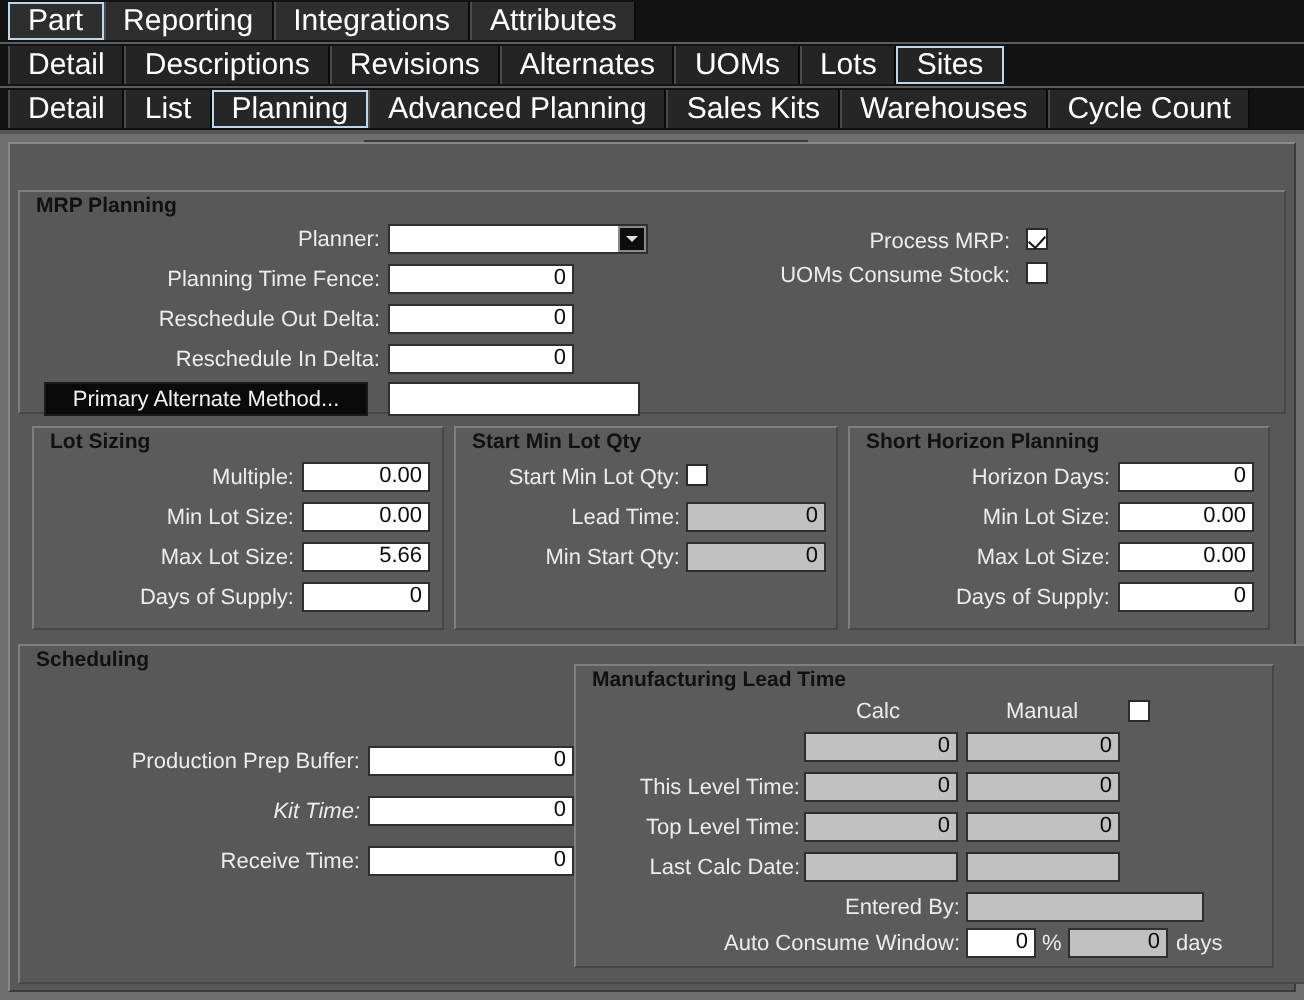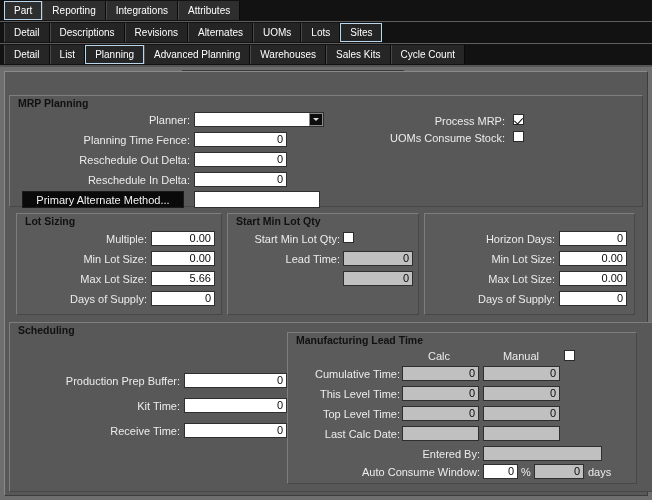--- a/index.html
+++ b/index.html
@@ -20,21 +20,21 @@
     box-sizing:border-box;
   }
   .tabstrip.row1{top:0;height:22px;border-bottom:1px solid #5d5d5d;}
   .tabstrip.row2{top:22px;height:22px;border-bottom:1px solid #5d5d5d;}
   .tabstrip.row3{top:44px;height:23px;border-bottom:2px solid #555;}
   .tabs{display:flex;align-items:stretch;height:100%;padding-left:4px;}
   .tab{
     display:flex;align-items:center;justify-content:center;
     padding:0 9px;
     color:#ffffff;
-    font-size:10px;
+    font-size:15px;
     background:#2b2b2b;
     border-left:1px solid #4a4a4a;
     border-right:1px solid #0a0a0a;
     white-space:nowrap;
     box-sizing:border-box;
     margin:1px 0;
   }
   .tabstrip.row1 .tab{background:#2e2e2e;}
   .tabstrip.row2 .tab{background:#242424;}
   .tabstrip.row3 .tab{background:#262626;}
@@ -191,24 +191,24 @@
       <div class="tab">
           <span>List</span>
         </div>
       <div class="tab active">
           <span>Planning</span>
         </div>
       <div class="tab">
           <span>Advanced Planning</span>
         </div>
       <div class="tab">
+          <span>Sales Kits</span>
+        </div>
+      <div class="tab">
           <span>Warehouses</span>
-        </div>
-      <div class="tab">
-          <span>Sales Kits</span>
         </div>
       <div class="tab">
           <span>Cycle Count</span>
         </div>
       <div class="filler"></div>
     </div>
   </div>
 
   <div class="page">
 
@@ -272,58 +272,59 @@
 
       <div class="group sub" style="left:222px;top:141px;width:192px;height:102px;">
         <div class="glabel" style="top:2px;">Start Min Lot Qty</div>
 
         <div class="lab" style="left:8px;top:19px;width:104px;">Start Min Lot Qty:</div>
         <div class="cb" style="left:115px;top:18px;"></div>
 
         <div class="lab" style="left:8px;top:39px;width:104px;">Lead Time:</div>
         <div class="fld ro" style="left:115px;top:37px;width:70px;">0</div>
 
+        <div class="lab" style="left:8px;top:59px;width:104px;">Min Start Qty:</div>
         <div class="fld ro" style="left:115px;top:57px;width:70px;">0</div>
       </div>
 
       <div class="group sub" style="left:419px;top:141px;width:211px;height:102px;">
+        <div class="glabel" style="top:2px;">Short Horizon Planning</div>
 
         <div class="lab" style="left:8px;top:19px;width:122px;">Horizon Days:</div>
         <div class="fld" style="left:134px;top:17px;width:68px;">0</div>
 
         <div class="lab" style="left:8px;top:39px;width:122px;">Min Lot Size:</div>
         <div class="fld" style="left:134px;top:37px;width:68px;">0.00</div>
 
         <div class="lab" style="left:8px;top:59px;width:122px;">Max Lot Size:</div>
         <div class="fld" style="left:134px;top:57px;width:68px;">0.00</div>
 
         <div class="lab" style="left:8px;top:79px;width:122px;">Days of Supply:</div>
         <div class="fld" style="left:134px;top:77px;width:68px;">0</div>
       </div>
 
       <div class="group" style="left:4px;top:250px;width:648px;height:170px;">
         <div class="glabel" style="top:2px;">Scheduling</div>
 
         <div class="lab" style="left:20px;top:52px;width:150px;">Production Prep Buffer:</div>
         <div class="fld" style="left:174px;top:50px;width:103px;">0</div>
 
-        <div class="lab" style="left:20px;top:77px;width:150px;">Kit Time:</div>
+        <div class="lab" style="left:20px;top:77px;width:150px;font-style:italic;">Kit Time:</div>
         <div class="fld" style="left:174px;top:75px;width:103px;">0</div>
 
         <div class="lab" style="left:20px;top:102px;width:150px;">Receive Time:</div>
         <div class="fld" style="left:174px;top:100px;width:103px;">0</div>
 
         <div class="group sub" style="left:277px;top:9px;width:350px;height:152px;">
           <div class="glabel" style="top:2px;">Manufacturing Lead Time</div>
 
           <div class="hdrtxt" style="left:114px;top:17px;width:74px;">Calc</div>
           <div class="hdrtxt" style="left:196px;top:17px;width:74px;">Manual</div>
           <div class="cb" style="left:276px;top:17px;"></div>
 
-          <div class="lab" style="left:8px;top:35px;width:104px;">Cumulative Time:</div>
           <div class="fld ro" style="left:114px;top:33px;width:77px;">0</div>
           <div class="fld ro" style="left:195px;top:33px;width:77px;">0</div>
 
           <div class="lab" style="left:8px;top:55px;width:104px;">This Level Time:</div>
           <div class="fld ro" style="left:114px;top:53px;width:77px;">0</div>
           <div class="fld ro" style="left:195px;top:53px;width:77px;">0</div>
 
           <div class="lab" style="left:8px;top:75px;width:104px;">Top Level Time:</div>
           <div class="fld ro" style="left:114px;top:73px;width:77px;">0</div>
           <div class="fld ro" style="left:195px;top:73px;width:77px;">0</div>

